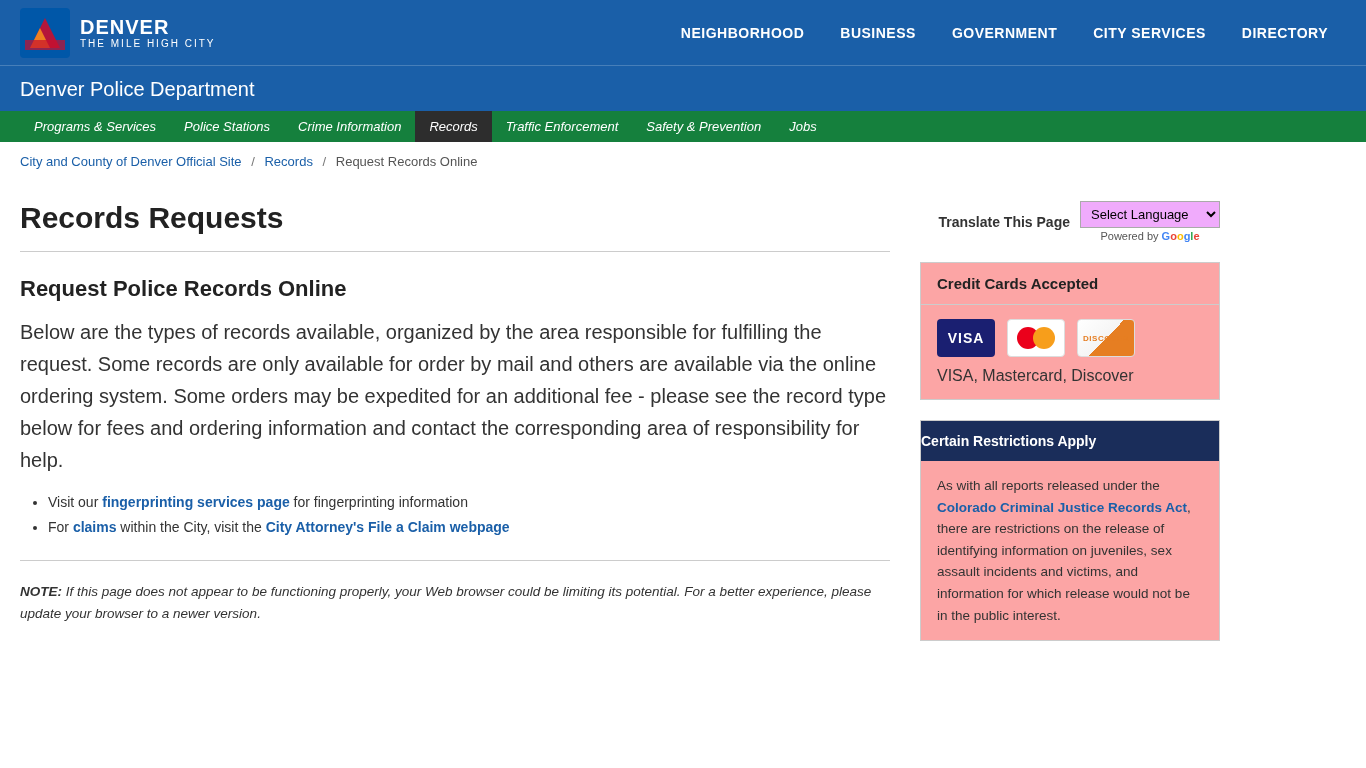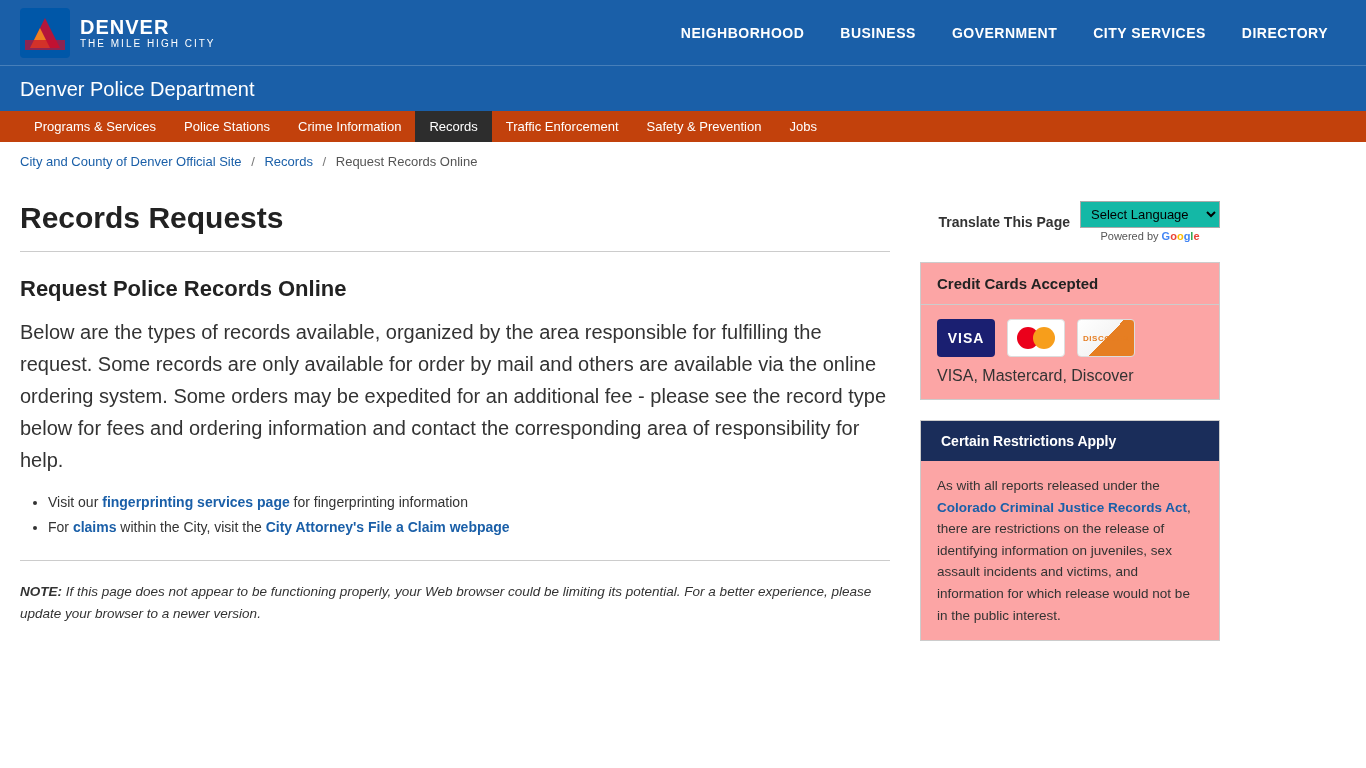--- a/index.html
+++ b/index.html
@@ -60,23 +60,24 @@
     }
     .dept-name {
       color: white;
       font-size: 20px;
       font-weight: 400;
       padding-bottom: 10px;
     }
 
     
     .sub-nav {
-      background: #c2410c;
+      background: #15803d;
       display: flex;
       padding: 0 20px;
+      font-style: italic;
     }
     .sub-nav a {
       color: white;
       text-decoration: none;
       font-size: 13px;
       padding: 8px 14px;
       display: block;
       white-space: nowrap;
     }
     .sub-nav a.active {
@@ -209,21 +210,21 @@
     .card-visa { background: #1a1f71; }
     .card-discover { background: #e67e22; }
     .card-text { font-size: 16px; color: #333; }
 
     
     .widget-dark-header {
       background: #1a2d5a;
       color: white;
       font-size: 14px;
       font-weight: 700;
-      padding: 12px 20px;
+      padding: 12px 0;
     }
     .widget-restrict-body {
       padding: 14px 16px;
       font-size: 13.5px;
       line-height: 1.6;
       color: #333;
     }
     .widget-restrict-body a {
       color: #1a5fa8;
       text-decoration: none;
@@ -240,21 +241,21 @@
     }
     .translate-label {
       font-size: 14px;
       font-weight: 600;
       color: #333;
     }
     .translate-select {
       font-size: 13px;
       padding: 4px 6px;
       border: 1px solid #aaa;
-      background: #14b8a6;
+      background: #f0abfc;
       min-width: 140px;
     }
     .powered-by {
       font-size: 11px;
       color: #555;
       text-align: center;
       margin-top: 2px;
     }
   </style>
 </head>

